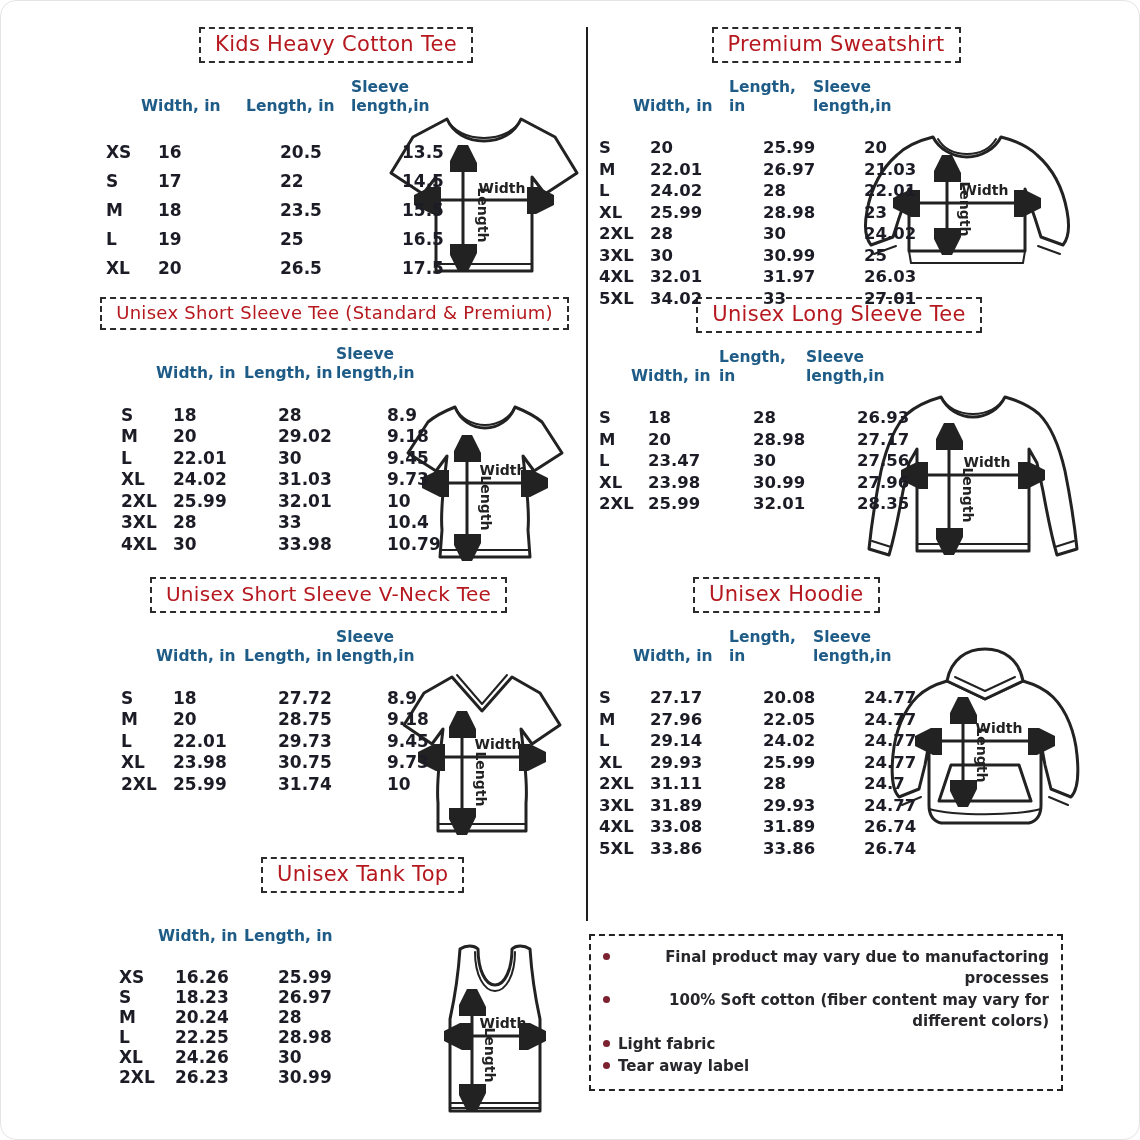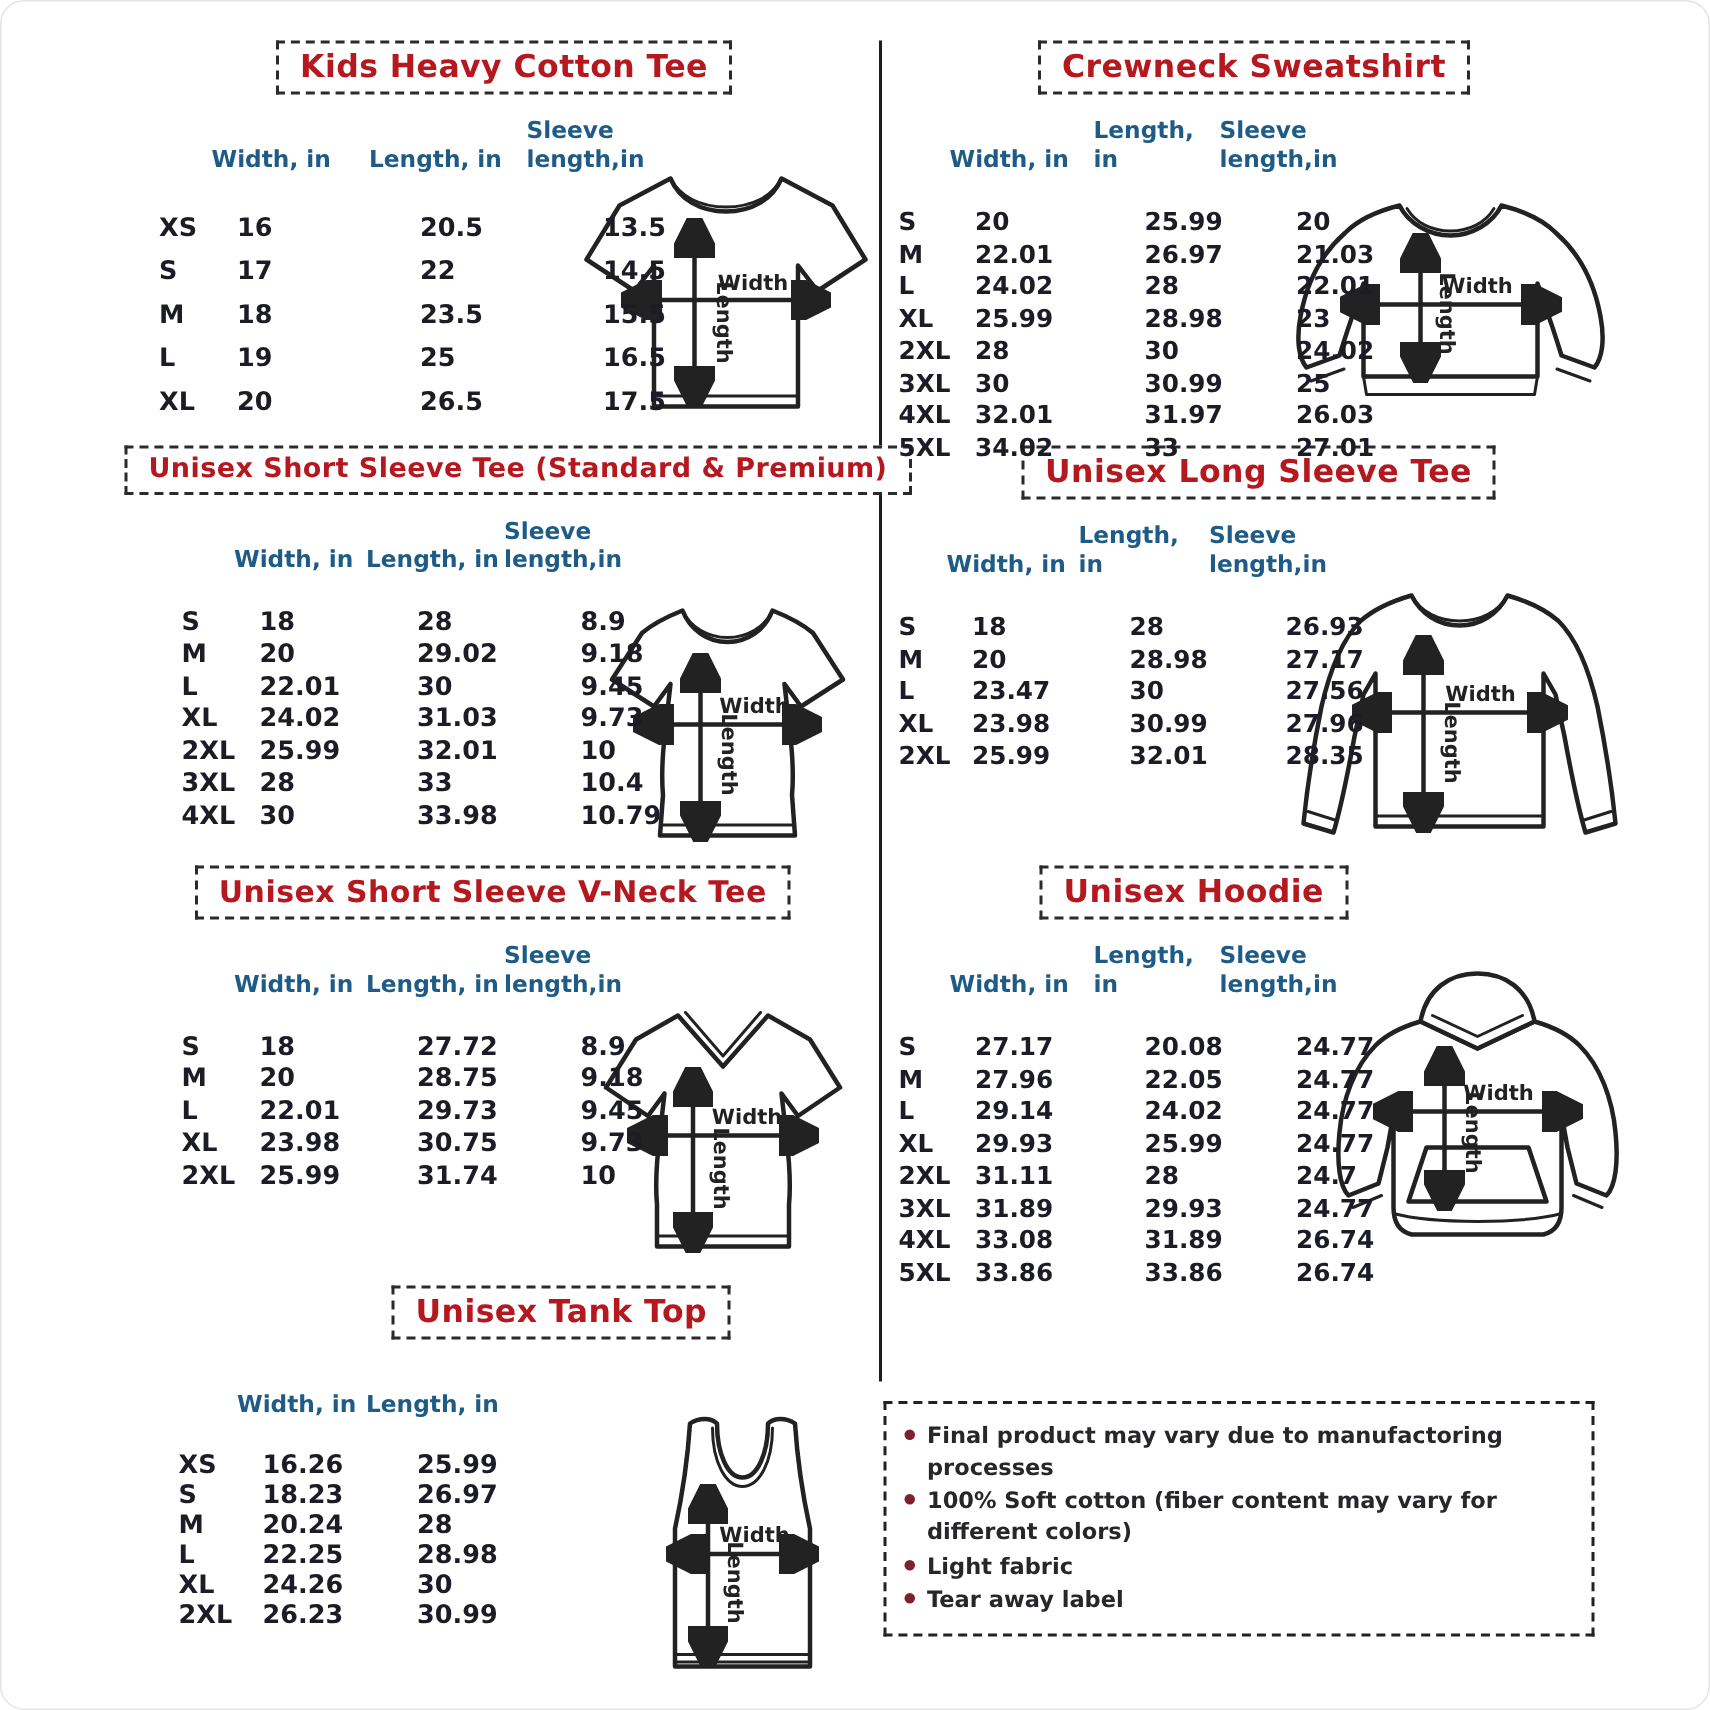--- a/index.html
+++ b/index.html
@@ -15,21 +15,21 @@
   .sec-crew { left:592px; top:26px;  width:486px; }
   .sec-ss   { left:82px;  top:296px; width:503px; }
   .sec-ls   { left:592px; top:296px; width:492px; }
   .sec-vn   { left:85px;  top:576px; width:485px; }
   .sec-hd   { left:592px; top:576px; width:496px; }
   .sec-tank { left:100px; top:856px; width:470px; }
 
   .title-wrap { text-align:center; margin-bottom:12px; }
   .title-box {
     display:inline-block; border:2px dashed #2b2b2b; padding:3px 14px 5px;
-    color:#b5181e; font-weight:bold; font-size:21px; letter-spacing:0.3px;
+    color:#b5181e; font-weight:normal; font-size:21px; letter-spacing:0.3px;
     background:#fff; white-space:nowrap;
   }
   .sec-ss .title-box { font-size:18px; }
   .sec-vn .title-box { font-size:20px; }
 
   .tbl { position:relative; z-index:2; }
   .hr { display:grid; grid-template-columns:var(--cols); align-items:end;
         margin-bottom:22px; min-height:40px; }
   .hc { color:#1e5c87; font-weight:bold; font-size:15.5px; line-height:1.18; }
   .hc-sleeve { max-width:78px; }
@@ -55,21 +55,21 @@
   .g-hd   { left:290px; top:66px;  }
   .g-tank { left:318px; top:82px;  }
 
   .notes-box {
     position:absolute; left:588px; top:933px; width:474px; box-sizing:border-box;
     border:2px dashed #222; padding:9px 12px 10px; background:#fff;
   }
   .note { display:flex; align-items:baseline; margin:2px 0; }
   .dot { width:7px; height:7px; border-radius:50%; background:#7c2130; flex:0 0 7px;
          margin-right:8px; position:relative; top:-2px; }
-  .note-text { font-weight:bold; font-size:15px; color:#26262b; line-height:1.38; }
+  .note-text { font-weight:bold; font-size:15px; color:#26262b; line-height:1.38;text-align:right; }
 </style>
 </head>
 <body>
 
 <div class="sheet">
   <div class="divider"></div>
 
   <section class="section sec-kids">
     <div class="title-wrap"><div class="title-box">Kids Heavy Cotton Tee</div></div>
     <div class="tbl" style="--cols:35px 105px 105px 85px; margin-left:20px;">
@@ -127,21 +127,21 @@
       <path class="nofill thin" d="M63,16 C69,28 83,35 100,35 C117,35 131,28 137,16"></path>
       <path class="nofill thin" d="M52,161 L148,161"></path>
       <line x1="42" y1="97" x2="158" y2="97" marker-start="url(#ah1)" marker-end="url(#ah1)"></line>
       <line x1="79" y1="54" x2="79" y2="156" marker-start="url(#ah1)" marker-end="url(#ah1)"></line>
       <text x="118" y="90" text-anchor="middle">Width</text>
       <text x="94" y="112" text-anchor="middle" transform="rotate(90 94 112)">Length</text>
     </svg>
   </section>
 
   <section class="section sec-crew">
-    <div class="title-wrap"><div class="title-box">Crewneck Sweatshirt</div></div>
+    <div class="title-wrap"><div class="title-box">Premium Sweatshirt</div></div>
     <div class="tbl" style="--cols:34px 96px 84px 84px; margin-left:6px;">
       <div class="hr">
         <span class="hc"></span>
         <span class="hc">Width, in</span>
         <span class="hc">Length, in</span>
         <span class="hc hc-sleeve">Sleeve length,in</span>
       </div>
       <div class="rows">
 
           <div class="r">

